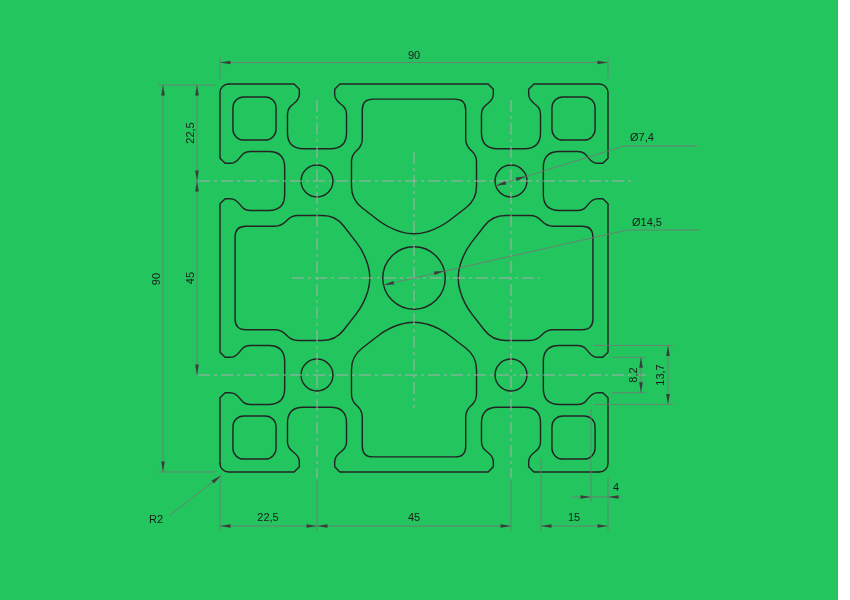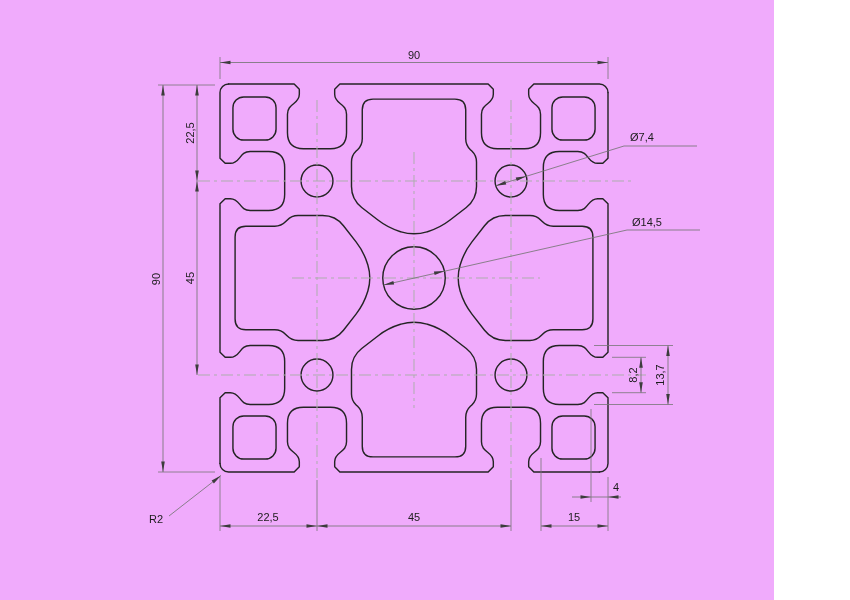--- a/index.html
+++ b/index.html
@@ -1,16 +1,16 @@
 <!DOCTYPE html>
 <html><head>
 <meta charset="utf-8">
 <style>
   html,body{margin:0;padding:0;background:#ffffff;}
-  .sheet{width:774px;height:600px;background:#f0abfc;overflow:hidden;position:relative;
+  .sheet{width:838px;height:600px;background:#22c55e;overflow:hidden;position:relative;
          font-family:"Liberation Sans", sans-serif;}
   svg text{font-family:"Liberation Sans", sans-serif;}
 </style>
 </head>
 <body>
 
 <div class="sheet">
   <svg id="cad" width="850" height="600" viewBox="0 0 850 600">
       <g transform="translate(220,84) scale(4.3111)" fill="none" stroke="#242424" stroke-width="0.33" stroke-linejoin="round" stroke-linecap="round">
         <path d="M2 0 L17.2 0 L18.4 1.2 L18.4 2.4 C18.4 4.8 15.65 4.4 15.65 7 L15.65 11.3 Q15.65 15 19.35 15 L25.650000000000002 15 Q29.35 15 29.35 11.3 L29.35 7 C29.35 4.4 26.6 4.8 26.6 2.4 L26.6 1.2 L27.8 0 L62.199999999999996 0 L63.4 1.2 L63.4 2.4 C63.4 4.8 60.65 4.4 60.65 7 L60.65 11.3 Q60.65 15 64.35 15 L70.64999999999999 15 Q74.35 15 74.35 11.3 L74.35 7 C74.35 4.4 71.6 4.8 71.6 2.4 L71.6 1.2 L72.8 0 L88 0 A2 2 0 0 1 90 2" transform="rotate(0 45 45)"></path>

